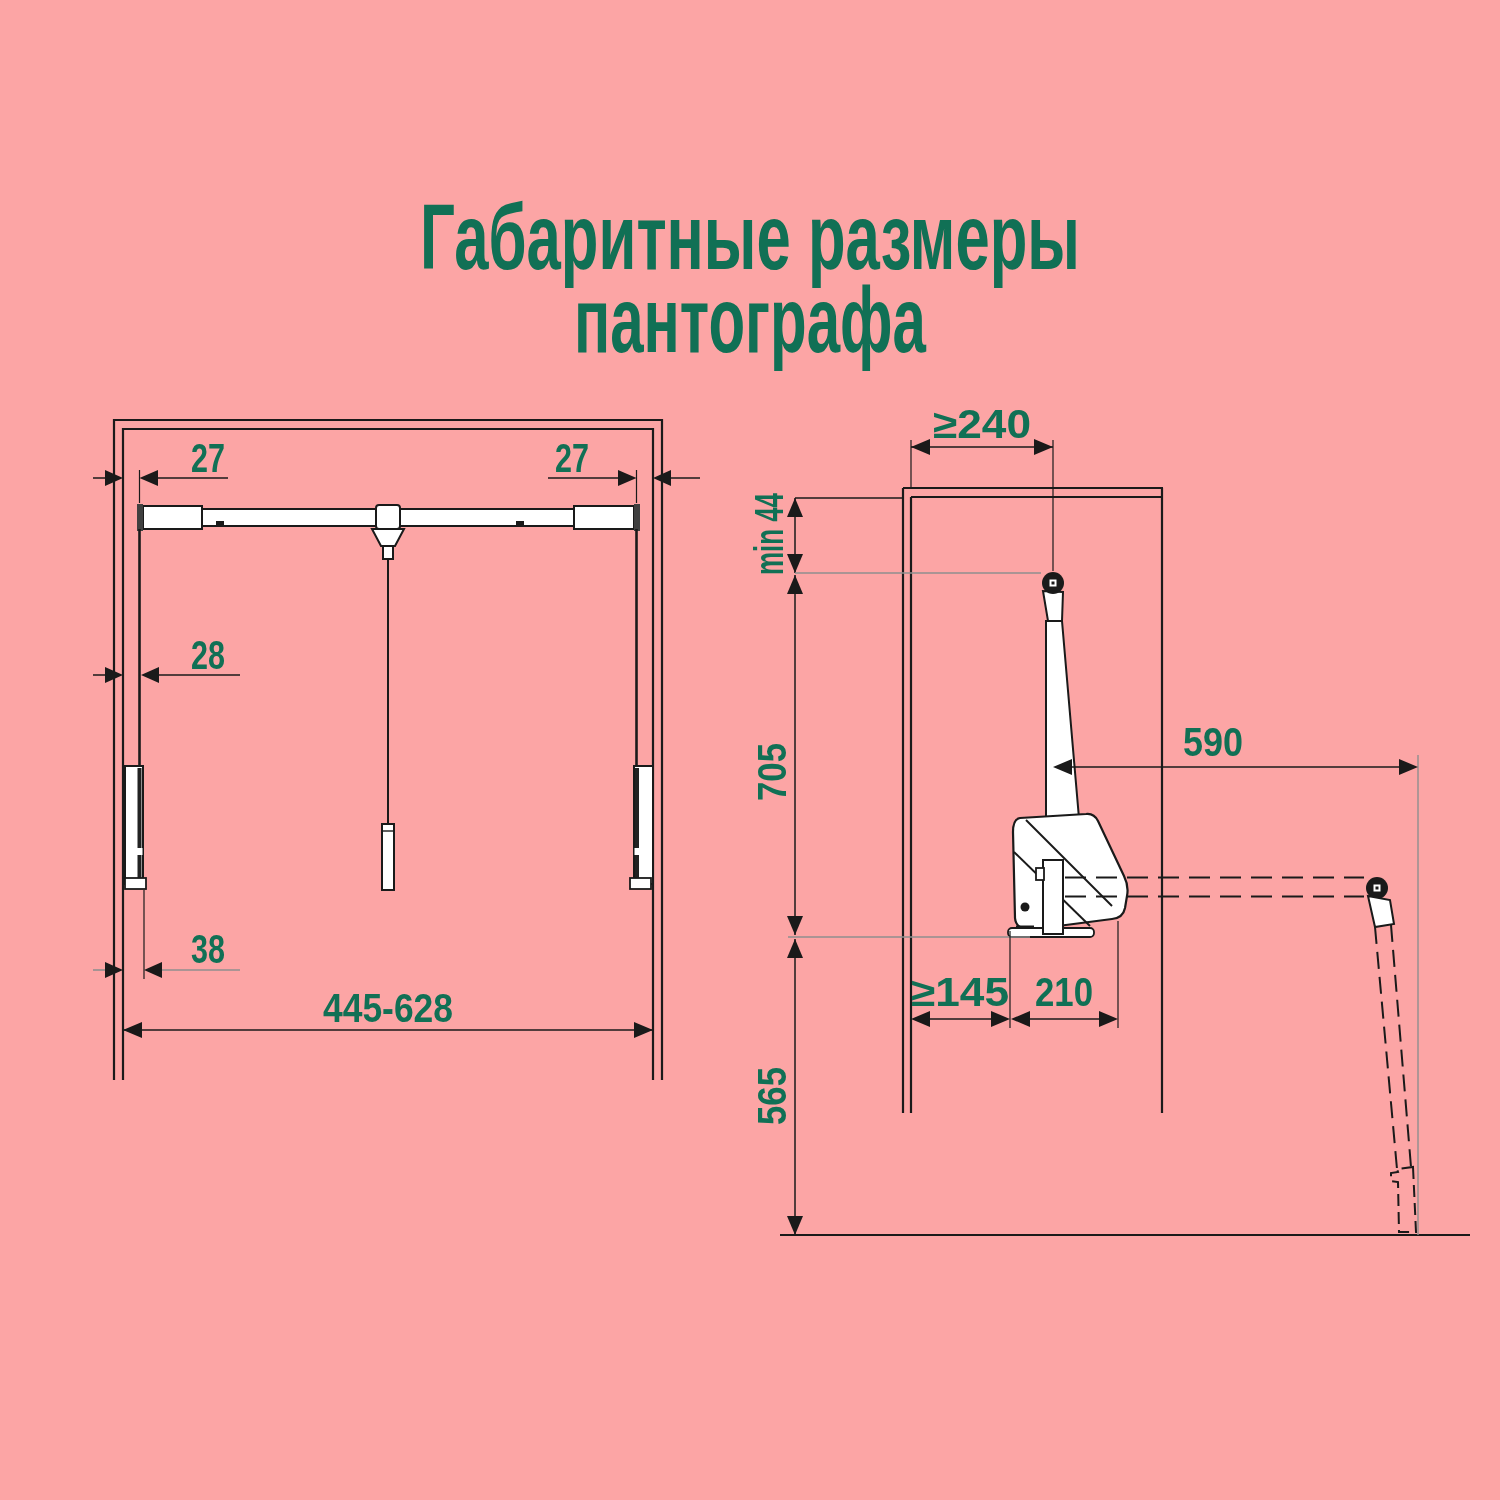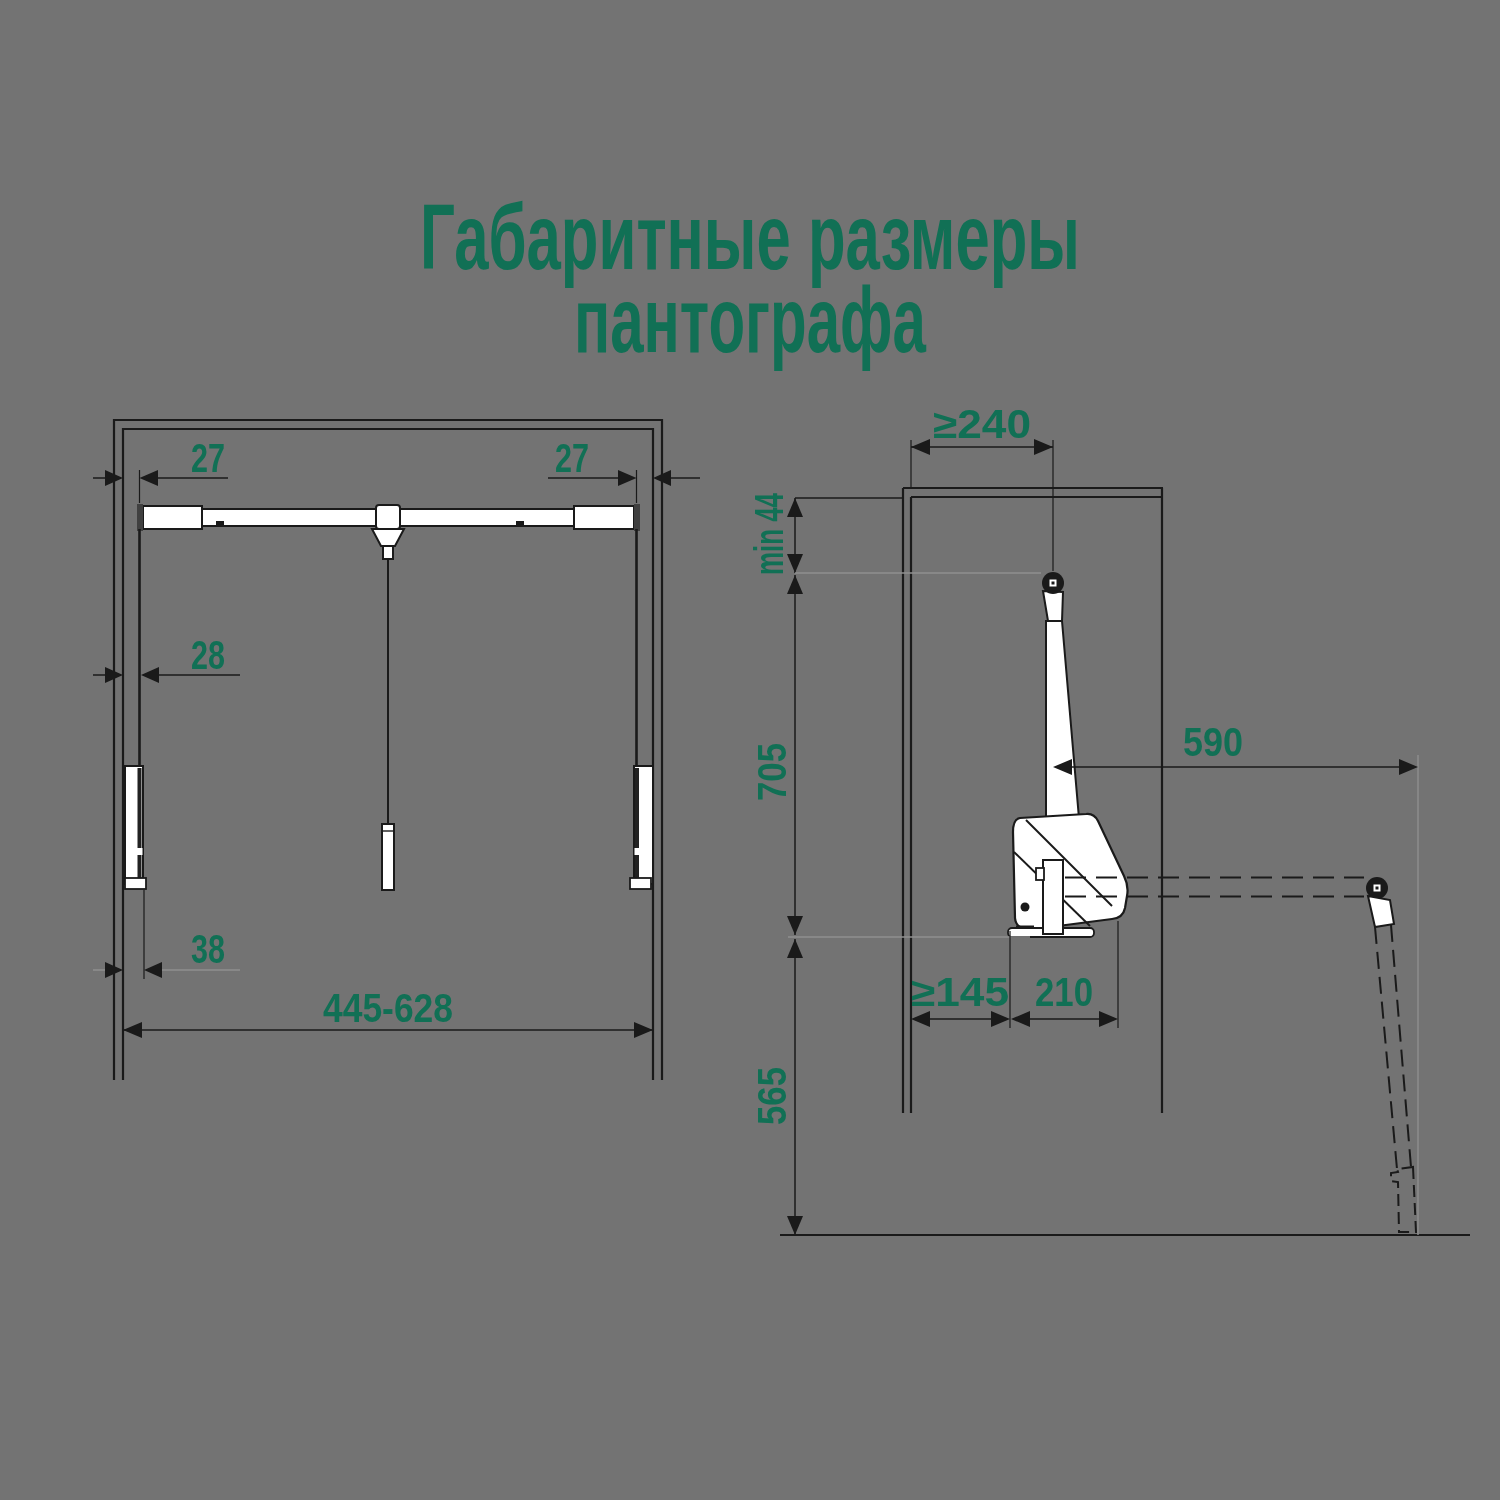--- a/index.html
+++ b/index.html
@@ -1,21 +1,21 @@
 <!DOCTYPE html>
 <html style="--green: #117055; --line: #1a1a1a; --gray: #8f8f8f;"><head>
 <meta charset="utf-8">
 <style>
   :root{
     --green:#117055;
     --line:#1a1a1a;
     --gray:#8f8f8f;
   }
   html,body{margin:0;padding:0;background:#ffffff;}
-  .stage{width:1500px;height:1500px;position:relative;background:#737373;overflow:hidden;}
+  .stage{width:1500px;height:1500px;position:relative;background:#fca5a5;overflow:hidden;}
   svg{display:block;}
   .title-text{
     fill:var(--green);
     font-family:"Liberation Sans","DejaVu Sans",sans-serif;
     font-weight:bold;
   }
   .dim-label{
     fill:var(--green);
     font-family:"Liberation Sans","DejaVu Sans",sans-serif;
     font-weight:bold;

